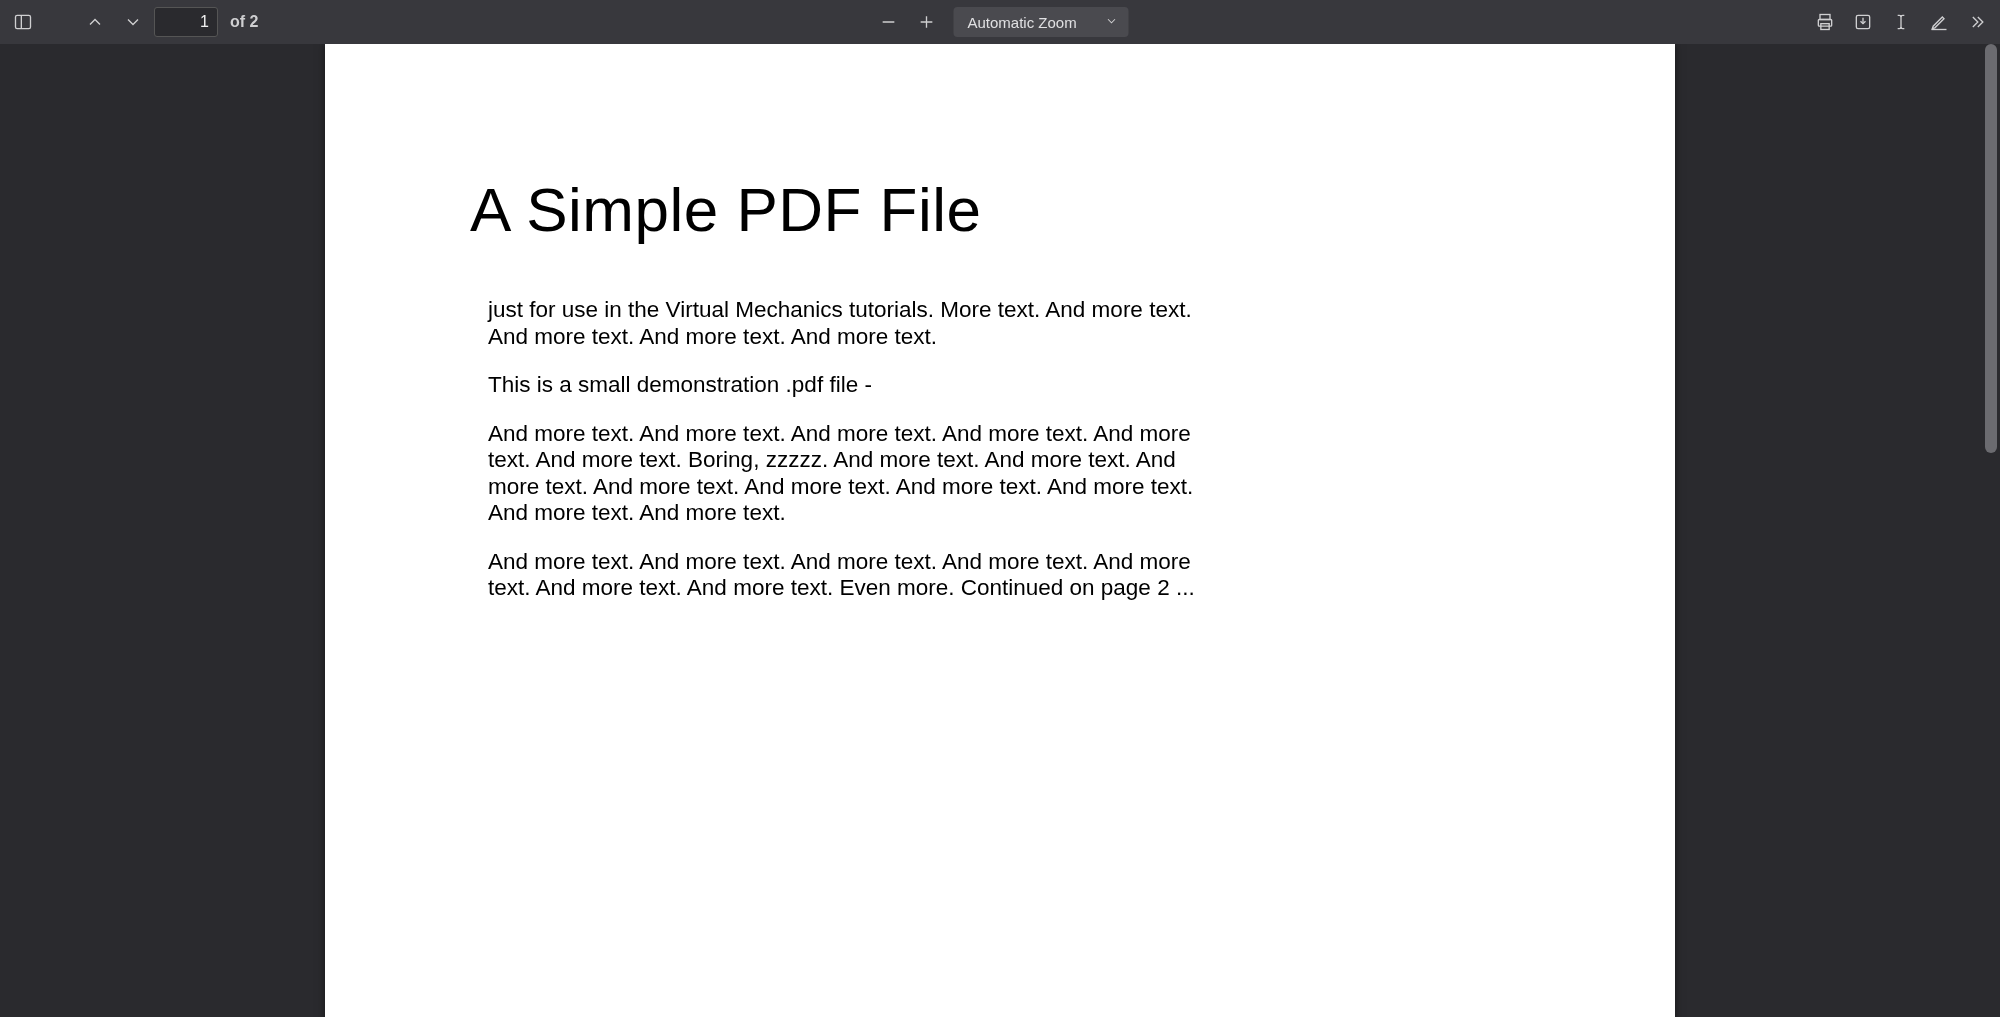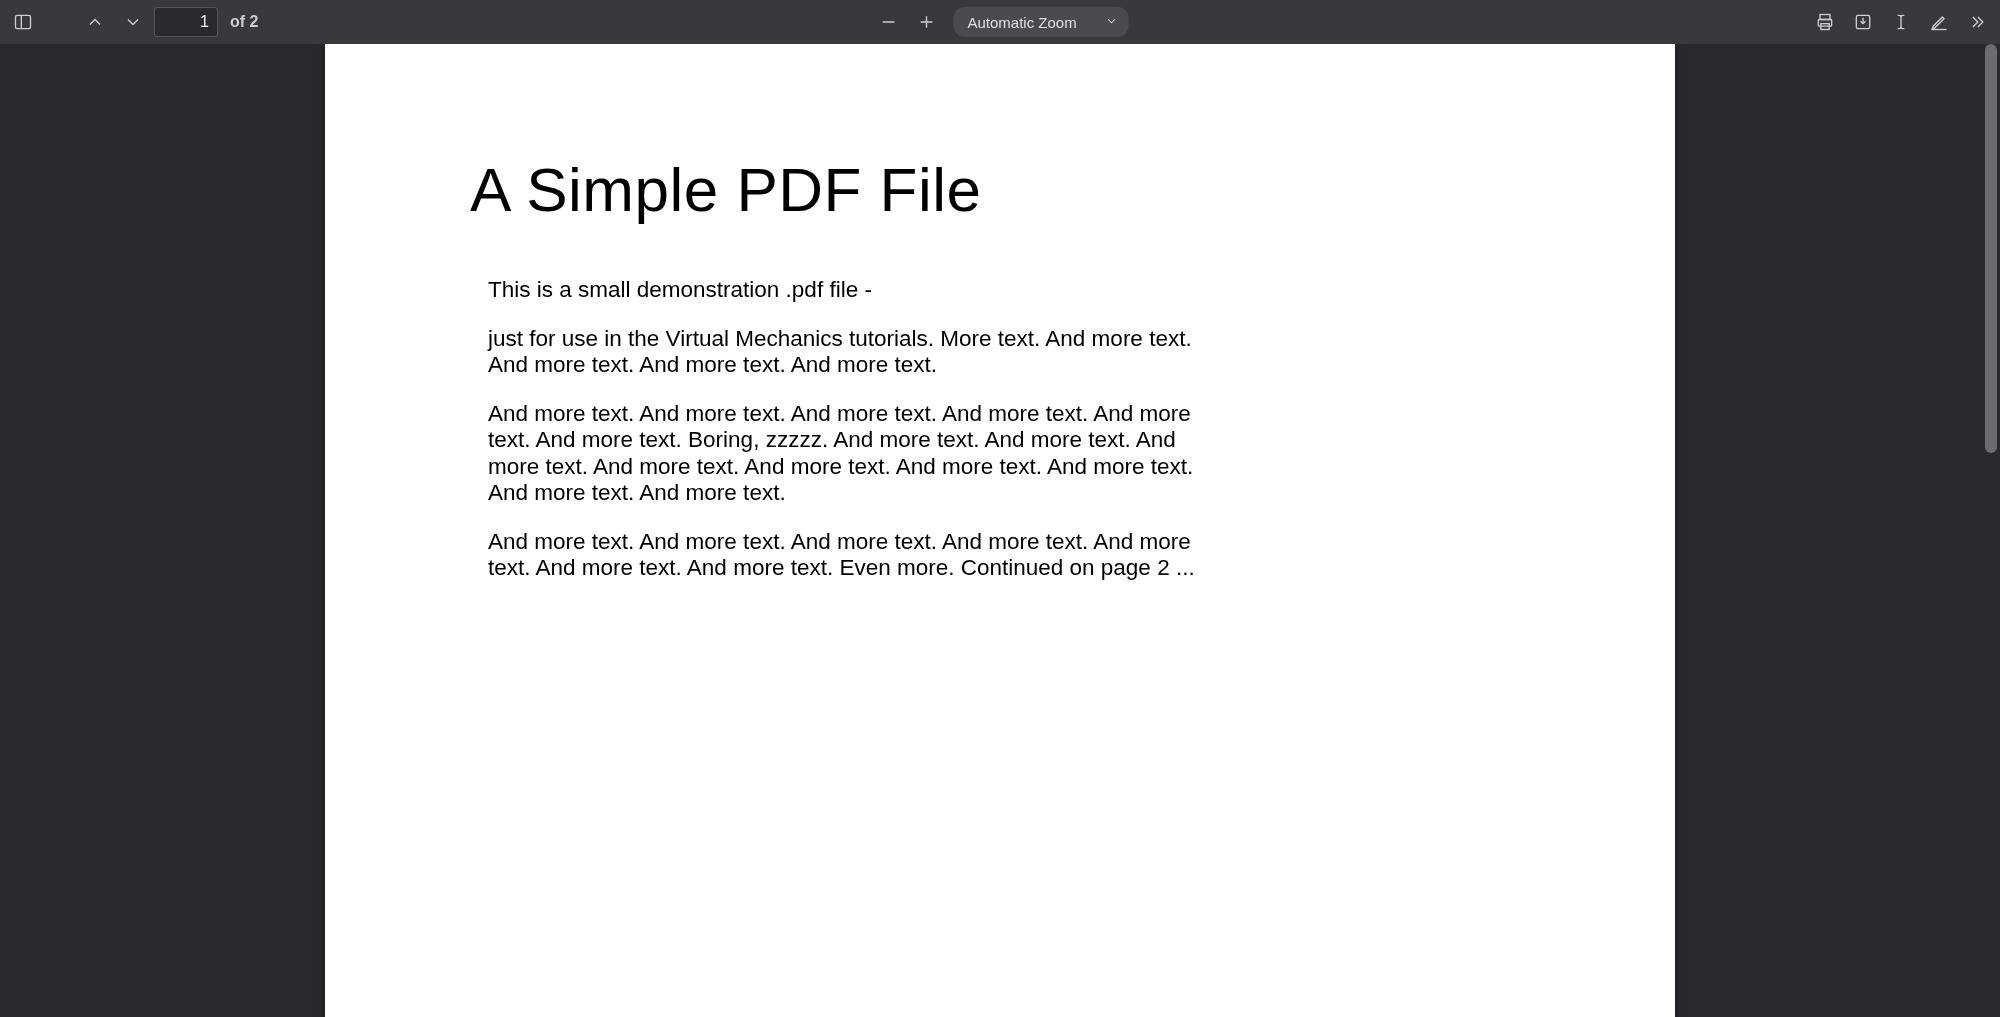--- a/index.html
+++ b/index.html
@@ -39,21 +39,21 @@
     padding: 0 8px;
     font-size: 16px;
   }
   .page-count { margin-left: 8px; font-size: 16px; color: #cfcfd1; font-weight: bold; }
 
   .zoom-select {
     height: 30px;
     min-width: 175px;
     background: #4a4a4f;
     border: none;
-    border-radius: 11px;
+    border-radius: 4px;
     color: #e0e0e2;
     display: flex;
     align-items: center;
     justify-content: space-between;
     padding: 0 10px 0 14px;
     cursor: pointer;
     margin-left: 6px;
     font-size: 15px;
   }
   .zoom-select .chev { margin-left: 18px; }
@@ -72,21 +72,21 @@
     background: #fff;
     margin-top: 0;
     box-shadow: 0 0 8px rgba(0,0,0,0.5);
     padding: 100px 150px 100px 145px;
     color: #000;
   }
   .page h1 {
     font-size: 62px;
     font-weight: 400;
     font-family: Helvetica, Arial, sans-serif;
-    margin-top: 10px;
+    margin-top: 30px;
     margin-bottom: 52px;
     letter-spacing: 0.5px;
   }
   .page p {
     font-size: 22.5px;
     line-height: 1.18;
     margin-left: 18px;
     margin-bottom: 22px;
     max-width: 710px;
     font-family: Helvetica, Arial, sans-serif;
@@ -185,22 +185,22 @@
           <polyline points="7 6 13 12 7 18"></polyline>
           <polyline points="13 6 19 12 13 18"></polyline>
         </svg>
     </div>
   </div>
 </div>
 
 <div class="viewer">
   <div class="page">
     <h1>A Simple PDF File</h1>
+    <p>just for use in the Virtual Mechanics tutorials. More text. And more text. And more text. And more text. And more text.</p>
     <p>This is a small demonstration .pdf file -</p>
-    <p>just for use in the Virtual Mechanics tutorials. More text. And more text. And more text. And more text. And more text.</p>
     <p>And more text. And more text. And more text. And more text. And more text. And more text. Boring, zzzzz. And more text. And more text. And more text. And more text. And more text. And more text. And more text. And more text. And more text.</p>
     <p>And more text. And more text. And more text. And more text. And more text. And more text. And more text. Even more. Continued on page 2 ...</p>
   </div>
 </div>
 
 <div class="scroll-track">
   <div class="scroll-thumb"></div>
 </div>
 
 </body></html>

